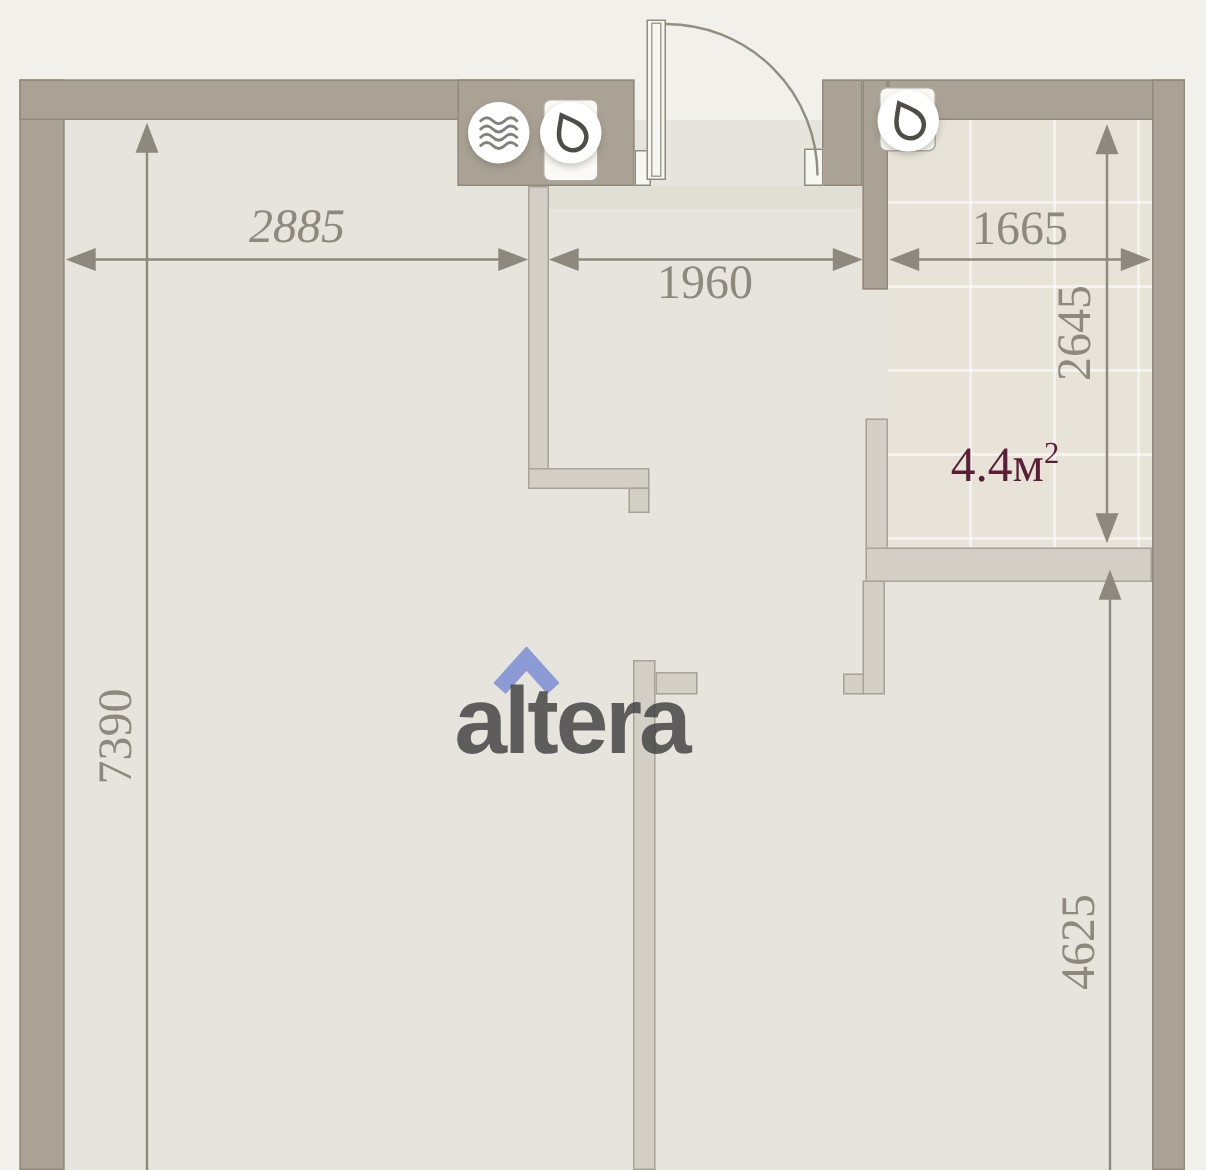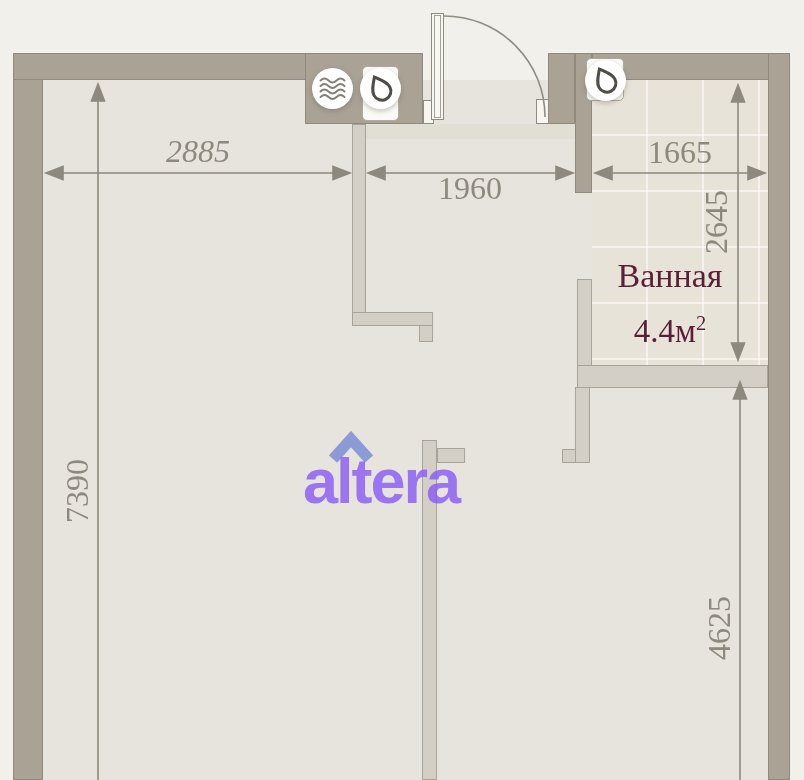--- a/index.html
+++ b/index.html
@@ -35,21 +35,21 @@
               color:#5a1f36;white-space:nowrap;}
   .room-name{font-size:34px;line-height:40px;}
   .room-area{font-size:33px;line-height:40px;margin-top:7px;}
   .room-area sup{font-size:.62em;}
   .room-label.big .room-name{font-size:37px;}
 
   .logo{position:absolute;left:0;top:0;}
   .logo-text{position:absolute;left:303px;top:451px;
      font-family:"Liberation Sans","DejaVu Sans",sans-serif;
      font-weight:700;font-size:63px;letter-spacing:-2px;
-     color:#8b5cf6;opacity:.82;line-height:60px;}
+     color:#404040;opacity:.82;line-height:60px;}
 </style>
 </head>
 <body>
 
 <div id="plan">
 
   <div class="abs floor" style="left:43px;top:80px;width:725px;height:700px;"></div>
   <div class="abs bath-floor" style="left:592px;top:80px;width:176px;height:285px;"></div>
   <div class="abs threshold" style="left:366px;top:124px;width:211px;height:15px;"></div>
 
@@ -137,21 +137,20 @@
   </div>
 
   <div class="dim-label" style="left:198px;top:151px;font-style:italic;">2885</div>
   <div class="dim-label" style="left:470px;top:140px;margin-top:48px;">1960</div>
   <div class="dim-label" style="left:680px;top:152px;">1665</div>
   <div class="dim-label vert" style="left:77px;top:491px;">7390</div>
   <div class="dim-label vert" style="left:716px;top:222px;">2645</div>
   <div class="dim-label vert" style="left:719px;top:628px;">4625</div>
 
   <div class="room-label" style="left:670px;top:303px;">
-    <div class="room-name">Ванная</div>
     <div class="room-area"><span>4.4м</span><sup>2</sup></div>
   </div>
   <div class="room-label big" style="left:251px;top:507px;">
   </div>
   <div class="room-label" style="left:584px;top:631px;">
   </div>
 
   <div class="logo">
     <svg class="abs" style="left:329px;top:431px;" width="44" height="32" viewBox="0 0 44 32">
       <polyline points="4,28 22,8 40,28" fill="none" stroke="#8c9bd6" stroke-width="11"></polyline>

